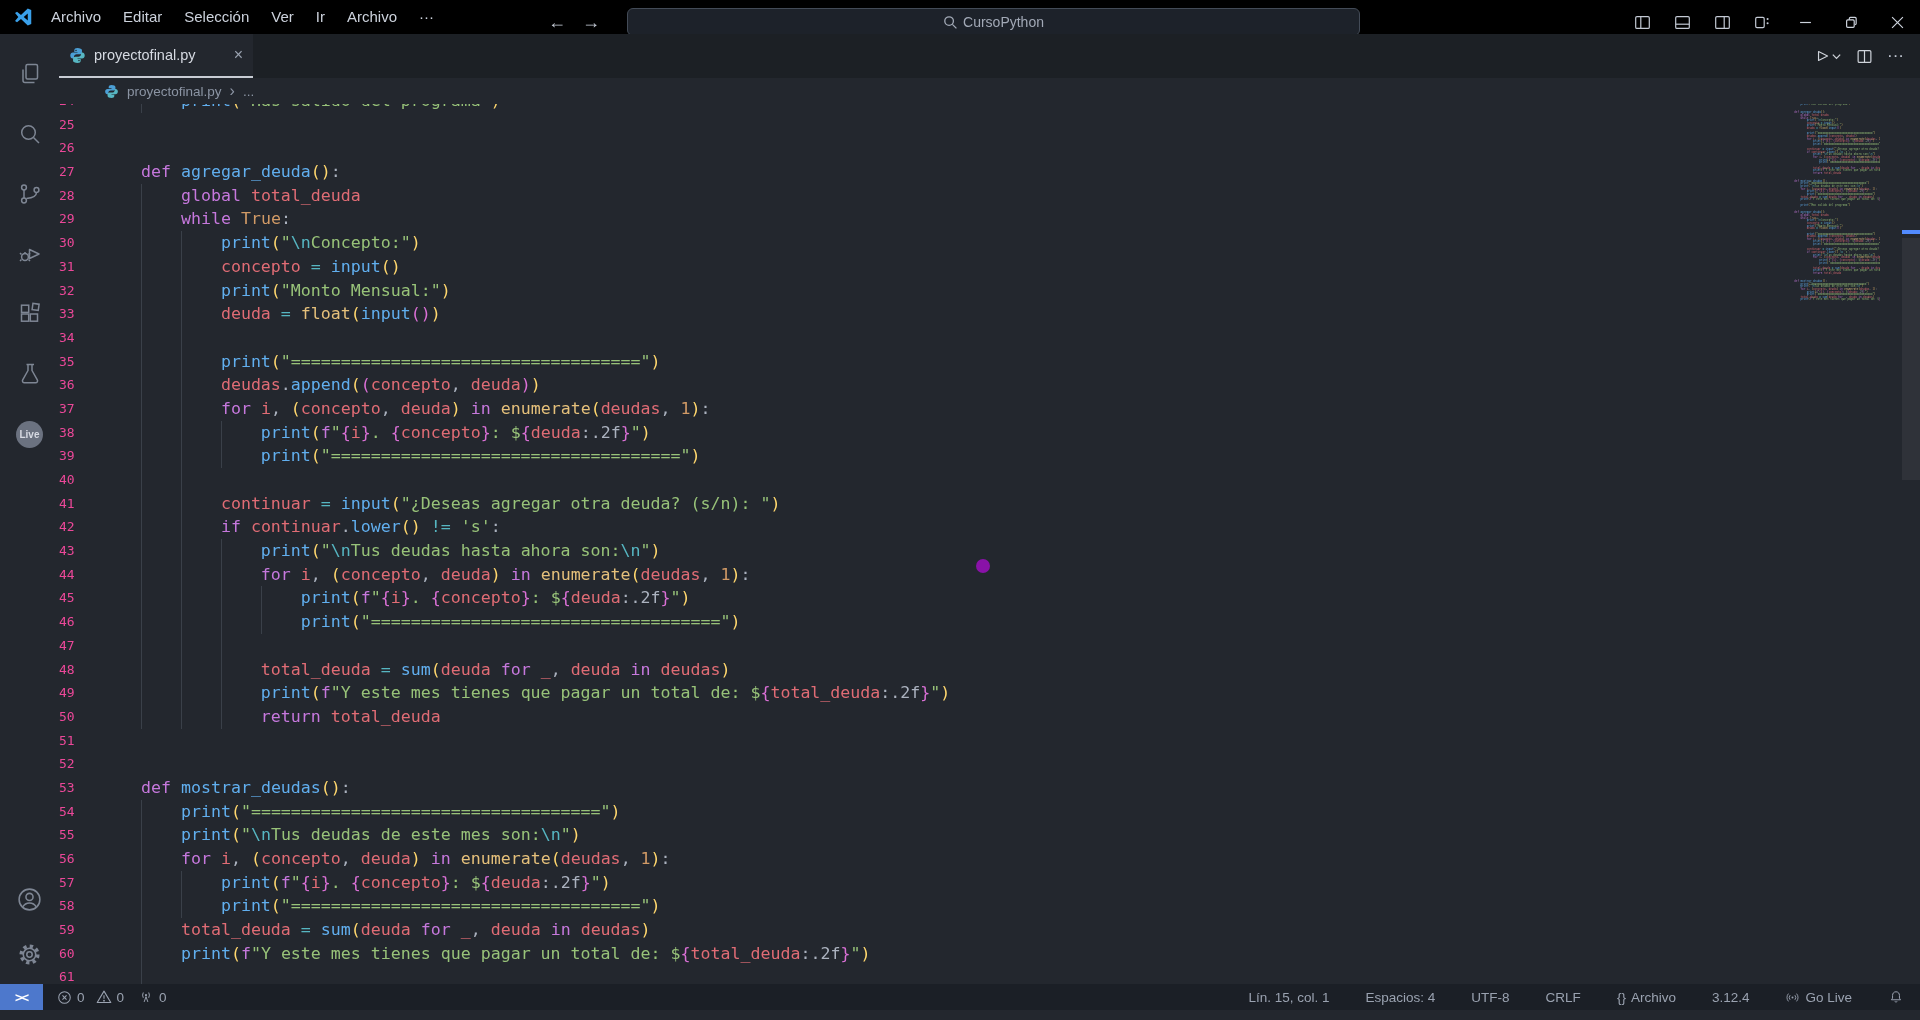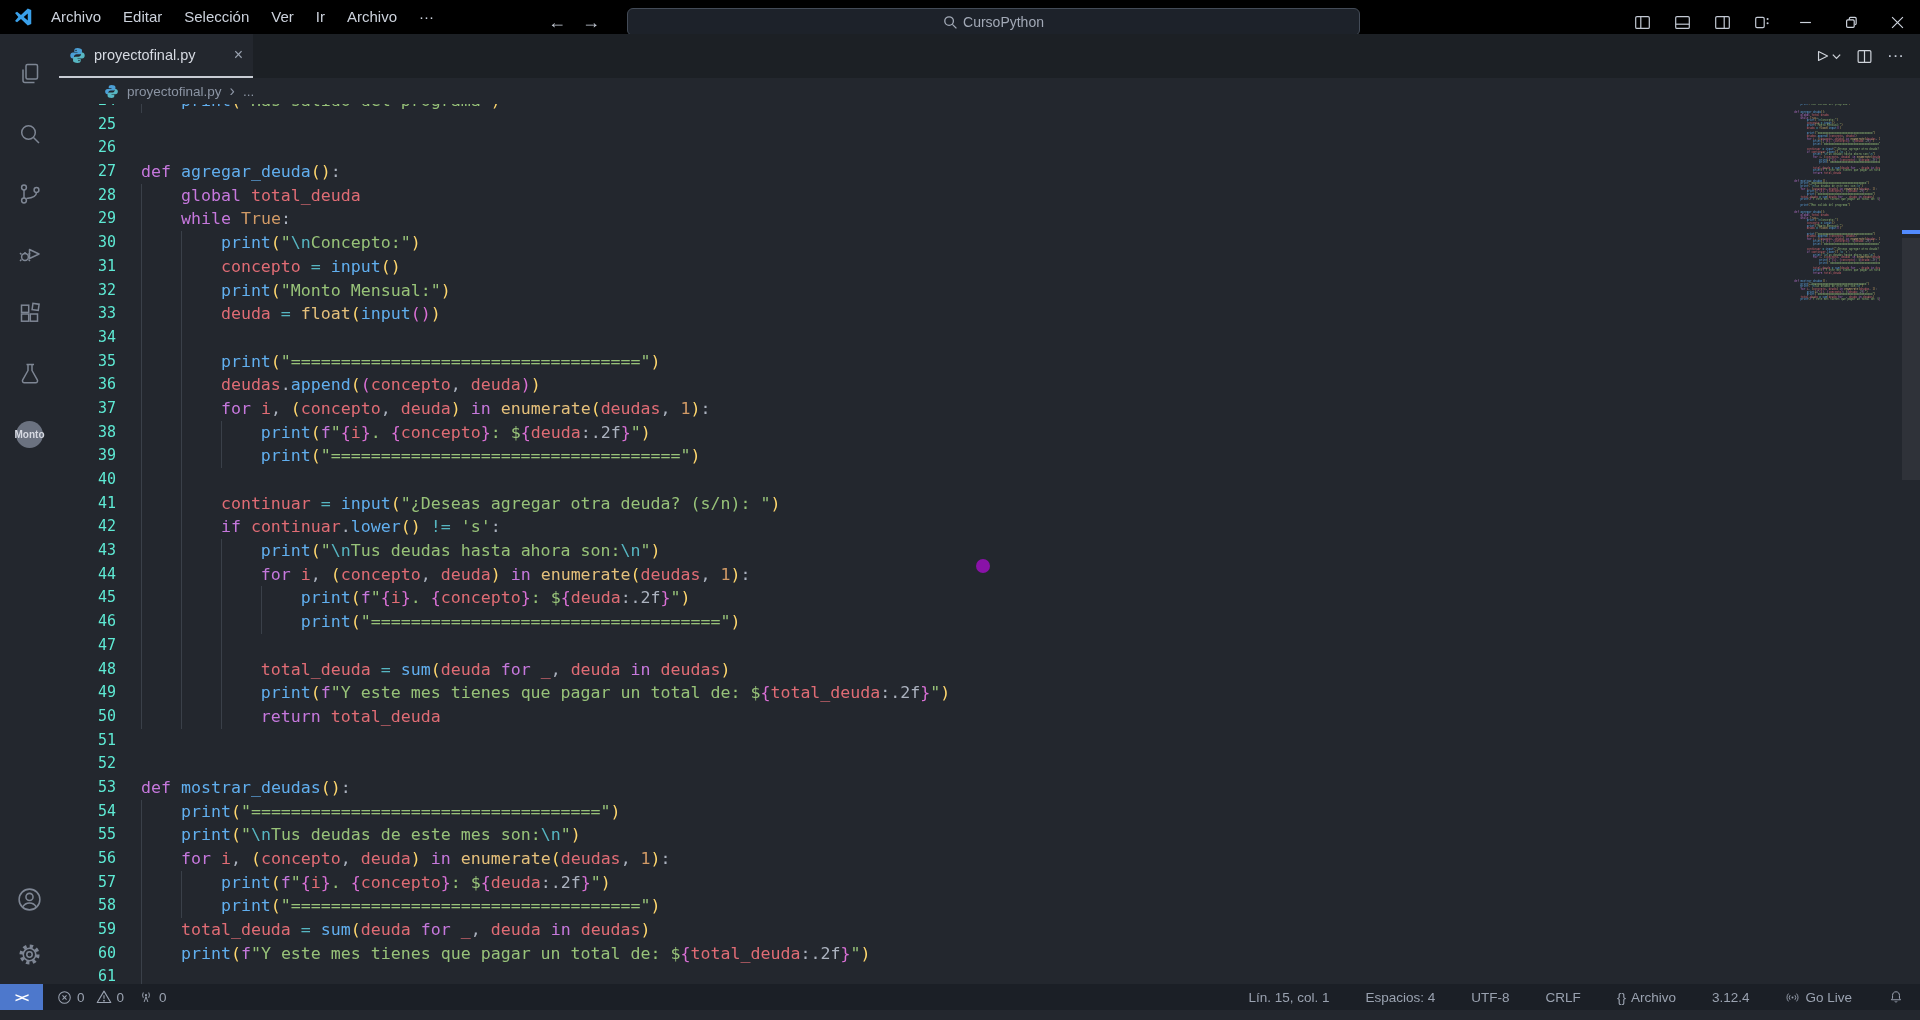--- a/index.html
+++ b/index.html
@@ -36,21 +36,21 @@
   .editor-actions{margin-left:auto;display:flex;align-items:center;gap:6px;padding-right:12px;color:#c3c9d4;}
   .ea{display:flex;align-items:center;justify-content:center;height:44px;padding:0 4px;}
   
   .breadcrumb{height:26px;display:flex;align-items:center;gap:8px;padding-left:45px;
               color:#8b94a3;font-size:13.5px;background:#23272e;}
   
   .viewport{flex:1;position:relative;overflow:hidden;background:#23272e;}
   .codepane{position:absolute;top:-15px;left:0;right:0;
             font-family:"DejaVu Sans Mono",monospace;font-size:16.6px;line-height:23.7px;white-space:pre;}
   .line{display:flex;height:23.7px;}
-  .ln{width:57px;text-align:right;color:#5eead4;flex:none;font-size:15px;}
+  .ln{width:57px;text-align:left;color:#ec4899;flex:none;font-size:13px;}
   .lc{padding-left:25px;color:#abb2bf;}
   .ig{display:inline-block;width:4ch;height:23.7px;box-shadow:inset 1px 0 0 #3a4049;vertical-align:top;}
   .tk-kw{color:#c678dd;} .tk-fn{color:#61afef;} .tk-cls{color:#e5c07b;} .tk-v{color:#e06c75;}
   .tk-s{color:#98c379;} .tk-esc{color:#56b6c2;} .tk-op{color:#56b6c2;} .tk-num{color:#d19a66;}
   .tk-pun{color:#abb2bf;} .tk-b1{color:#ffd76e;} .tk-b2{color:#da70d6;}
   
   .minimap{position:absolute;top:-1px;right:40px;width:92px;height:100%;overflow:hidden;opacity:.85;}
   .mm-inner{width:368px;transform:scale(0.25);transform-origin:0 0;
             font-family:"DejaVu Sans Mono",monospace;font-size:10.4px;line-height:10.55px;
             white-space:pre;overflow:hidden;}
@@ -180,21 +180,21 @@
           <rect x="4.5" y="4.2" width="7.2" height="7.2"></rect>
           <rect x="15.5" y="2.8" width="6.2" height="6.2" transform="rotate(8 18.6 5.9)"></rect>
         </svg>
     </div>
     <div class="ab-item">
       <svg width="26" height="26" viewBox="0 0 26 26" fill="none" stroke="currentColor" stroke-width="1.5" stroke-linejoin="round">
           <path d="M9.5 3.5h7.5M11 3.5v6l-5.3 9.3a2 2 0 0 0 1.7 3h11.2a2 2 0 0 0 1.7-3L15 9.5v-6"></path>
         </svg>
     </div>
     <div class="ab-item">
-      <div class="json-badge">Monto</div>
+      <div class="json-badge">Live</div>
     </div>
     <div class="ab-bottom">
       <div class="ab-item">
         <svg width="27" height="27" viewBox="0 0 26 26" fill="none" stroke="currentColor" stroke-width="1.5">
             <circle cx="13" cy="13" r="10"></circle>
             <circle cx="13" cy="10.5" r="3.4"></circle>
             <path d="M6.5 20.2a7.5 7.5 0 0 1 13 0"></path>
           </svg>
       </div>
       <div class="ab-item">

